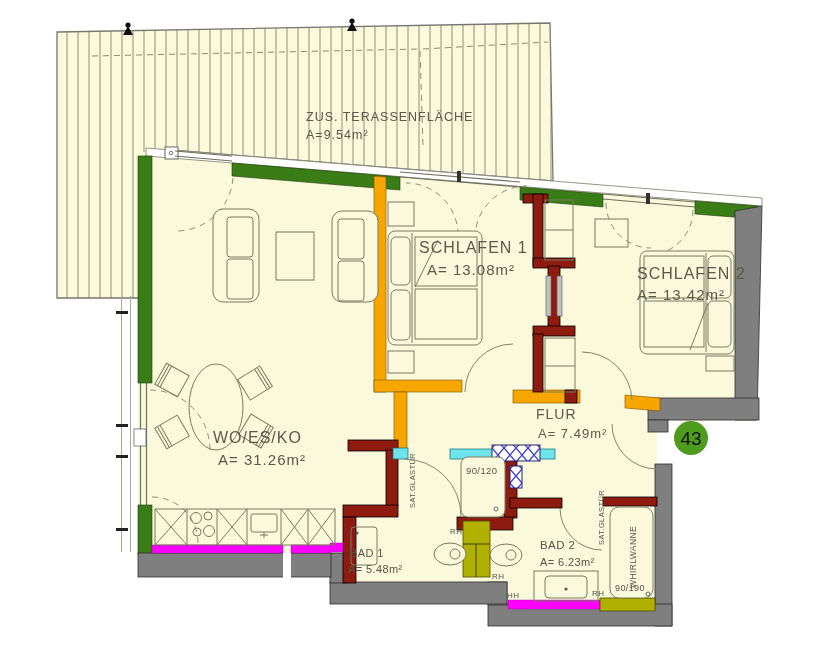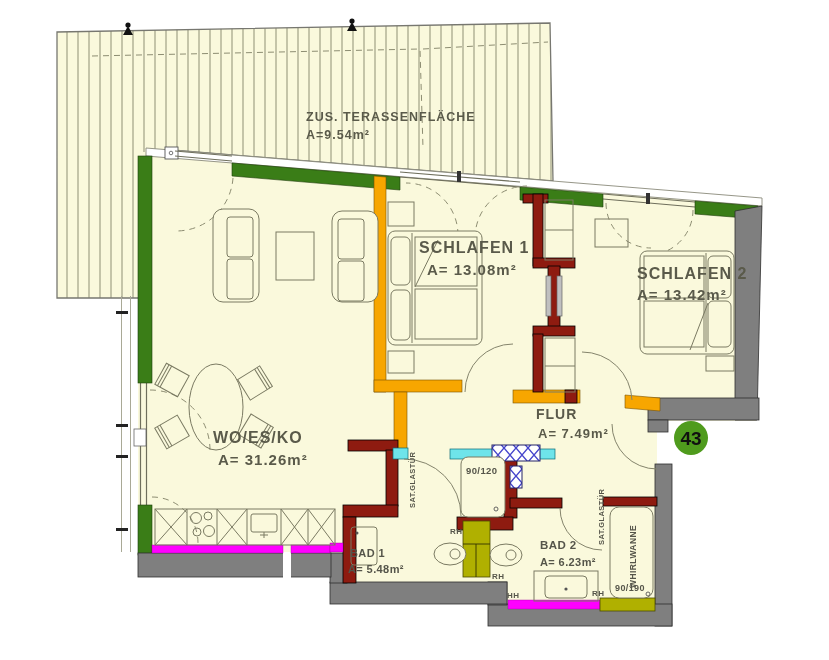--- a/index.html
+++ b/index.html
@@ -1,16 +1,16 @@
 <!DOCTYPE html>
 <html><head>
 <meta charset="utf-8">
 <style>
   html,body{margin:0;padding:0;background:#ffffff;}
-  .stage{position:relative;width:829px;height:660px;background:#ffffff;overflow:hidden;font-weight:bold;}
+  .stage{position:relative;width:829px;height:660px;background:#ffffff;overflow:hidden;}
   svg{display:block;}
   .lbl{fill:#5a5a4a;font-family:"Liberation Sans",sans-serif;letter-spacing:1px;}
   .lbl-sm{fill:#55554a;font-family:"Liberation Sans",sans-serif;letter-spacing:0.4px;}
   .furn{fill:#FAF9DC;stroke:#7a7a62;stroke-width:1;}
   .furnl{fill:none;stroke:#7a7a62;stroke-width:1;}
   .dash{fill:none;stroke:#8d8d72;stroke-width:1;stroke-dasharray:6,5;}
   .arc{fill:none;stroke:#84846c;stroke-width:1;}
   .winline{stroke:#6f6f5c;stroke-width:1.2;fill:none;}
   .gray{fill:#7f7f7f;stroke:#2e2e2e;stroke-width:0.8;}
   .green{fill:#3a7d17;stroke:#1c3d0a;stroke-width:0.6;}

